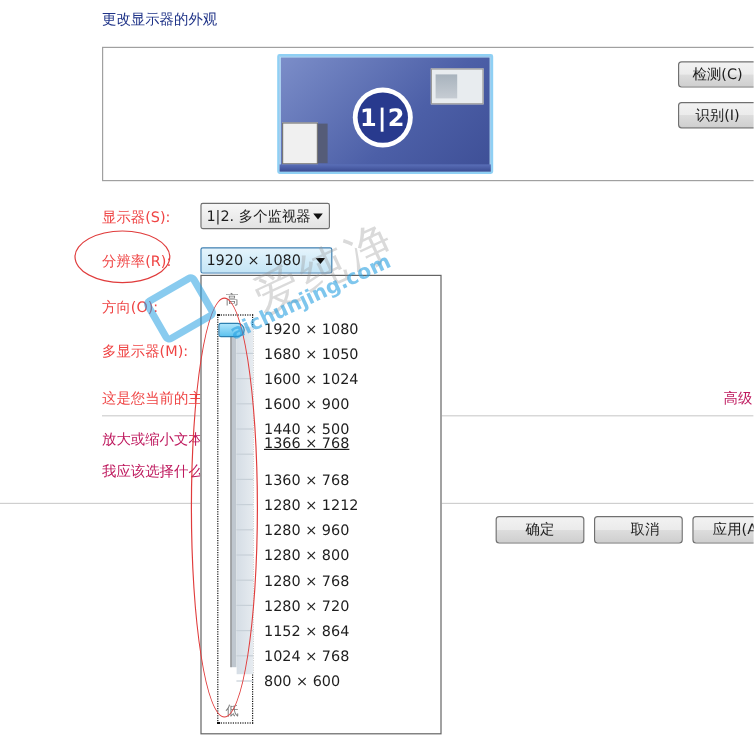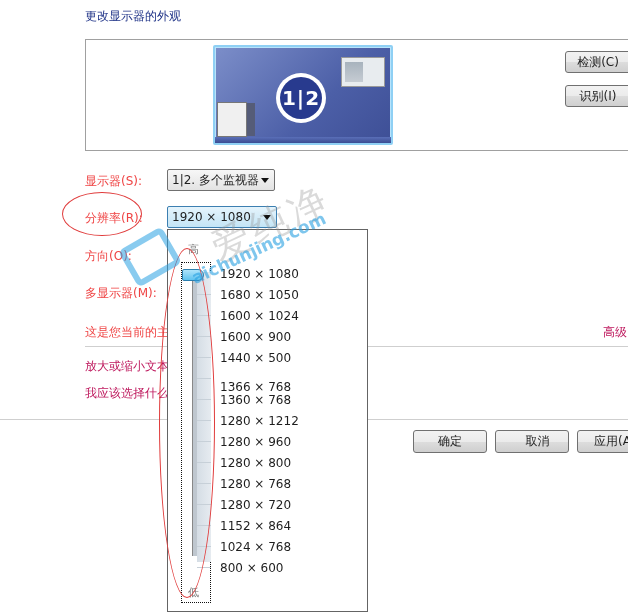--- a/index.html
+++ b/index.html
@@ -1,21 +1,21 @@
 <!DOCTYPE html>
 <html><head>
 <meta charset="utf-8">
 <style>
   html, body { margin:0; padding:0; }
   body { width:628px; height:616px; background:#ffffff; position:relative; overflow:hidden;
          font-family:"DejaVu Sans","Liberation Sans",sans-serif; font-size:12px; color:#1e1e1e; }
   .abs { position:absolute; }
   .title { left:85px; top:8px; font-size:12px; color:#1e3287; }
   .preview { left:85px; top:39px; width:550px; height:112px; border:1px solid #a0a0a0; box-sizing:border-box; background:#fff; }
-  .monitor { left:213px; top:45px; width:180px; height:100px; border:2px solid #8fd0f4; border-radius:2px;
+  .monitor { left:231px; top:45px; width:180px; height:100px; border:2px solid #8fd0f4; border-radius:2px;
              background:linear-gradient(135deg,#7c8ec9 0%,#4c5fa7 60%,#3e4f96 100%); box-sizing:border-box; box-shadow:0 0 0 1px #b8e3fb inset; }
   .monitor .taskbar { position:absolute; left:0; right:0; bottom:0; height:6px; background:linear-gradient(#5a6fb8,#3b4c92); }
   .badge { position:absolute; left:61px; top:26px; width:50px; height:50px; border-radius:50%; background:#ffffff; }
   .badge .inner { position:absolute; left:4px; top:4px; width:42px; height:42px; border-radius:50%; background:#283a8e;
                   color:#fff; font-weight:bold; font-size:20px; line-height:42px; text-align:center; letter-spacing:1px; }
   .win1 { position:absolute; left:126px; top:10px; width:42px; height:28px; background:#e8ecef; border:1px solid #999; }
   .win1 .pane { position:absolute; left:3px; top:4px; width:18px; height:20px; background:linear-gradient(#a8b3bd,#c6ccd3); }
   .win2 { position:absolute; left:2px; top:55px; width:28px; height:33px; background:#f0f0f0; border:1px solid #777; }
   .win2 .bar { position:absolute; right:-9px; top:0; width:8px; height:33px; background:#555c78; }
   .btn { border:1px solid #707070; border-radius:3px; background:linear-gradient(#f2f2f2 0%,#ebebeb 50%,#dddddd 51%,#cfcfcf 100%);
@@ -110,21 +110,21 @@
   <div class="tick" style="top:295px;"></div>
   <div class="tick" style="top:316px;"></div>
   <div class="tick" style="top:337px;"></div>
   <div class="thumb"></div>
 
   <div class="res-item" style="top:37px;">1920 × 1080</div>
   <div class="res-item" style="top:58px;">1680 × 1050</div>
   <div class="res-item" style="top:79px;">1600 × 1024</div>
   <div class="res-item" style="top:100px;">1600 × 900</div>
   <div class="res-item" style="top:121px;">1440 × 500</div>
-  <div class="res-item" style="top:150px;">1366 × 768</div>
+  <div class="res-item" style="top:132px;text-decoration:underline;">1366 × 768</div>
   <div class="res-item" style="top:163px;">1360 × 768</div>
   <div class="res-item" style="top:184px;">1280 × 1212</div>
   <div class="res-item" style="top:205px;">1280 × 960</div>
   <div class="res-item" style="top:226px;">1280 × 800</div>
   <div class="res-item" style="top:247px;">1280 × 768</div>
   <div class="res-item" style="top:268px;">1280 × 720</div>
   <div class="res-item" style="top:289px;">1152 × 864</div>
   <div class="res-item" style="top:310px;">1024 × 768</div>
   <div class="res-item" style="top:331px;">800 × 600</div>
 

